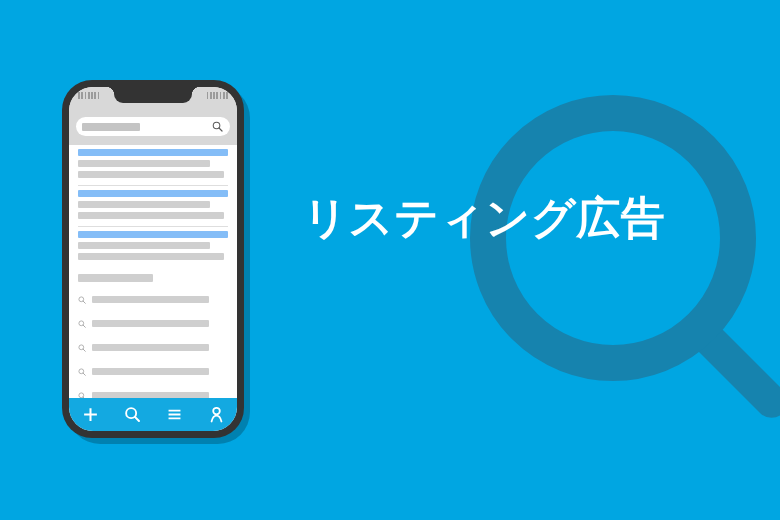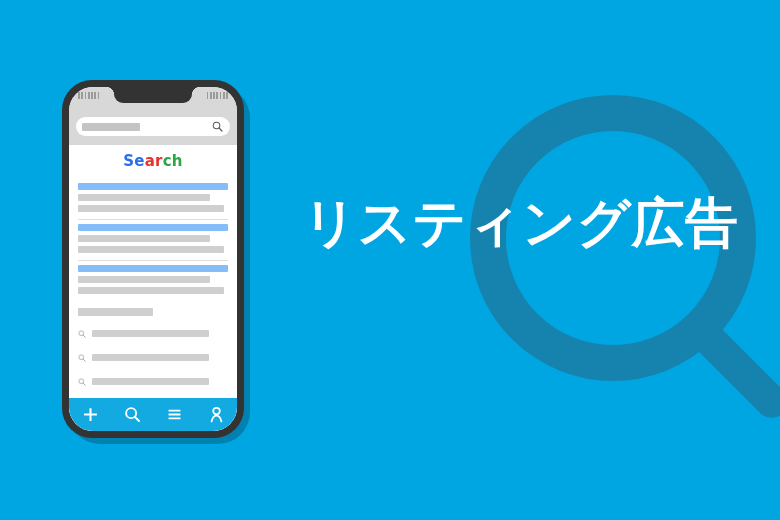--- a/index.html
+++ b/index.html
@@ -36,21 +36,21 @@
 
   
   .headline {
     position: absolute;
     left: 303px;
     top: 192px;
     width: 440px;
     line-height: 1.18;
     letter-spacing: 0.5px;
     font-weight: 700;
-    font-size: 53px;
+    font-size: 44px;
     font-family: "DejaVu Sans", "Liberation Sans", sans-serif;
     white-space: nowrap;
   }
   .headline-line { display: block; }
   .hl-white { color: #FFFFFF; }
   .hl-red   { color: #E8120E; }
 
   
   .phone-shadow {
     position: absolute;
@@ -279,21 +279,20 @@
             <svg width="11" height="11" viewBox="0 0 16 16" aria-hidden="true">
               <circle cx="6.6" cy="6.6" r="4.8" fill="none" stroke="#5A5A5A" stroke-width="1.5"></circle>
               <line x1="10.2" y1="10.2" x2="14.6" y2="14.6" stroke="#5A5A5A" stroke-width="1.7" stroke-linecap="round"></line>
             </svg>
           </span>
         </div>
       </div>
 
       <div class="results">
 
-        <div class="brand"><span class="c-b">S</span><span class="c-b">e</span><span class="c-r">a</span><span class="c-r">r</span><span class="c-g">c</span><span class="c-g">h</span></div>
 
         <div class="result">
           <div class="bar title" style="width:100%"></div>
           <div class="bar text" style="width:88%"></div>
           <div class="bar text" style="width:97%"></div>
         </div>
 
         <div class="result">
           <div class="bar title" style="width:100%"></div>
           <div class="bar text" style="width:88%"></div>

